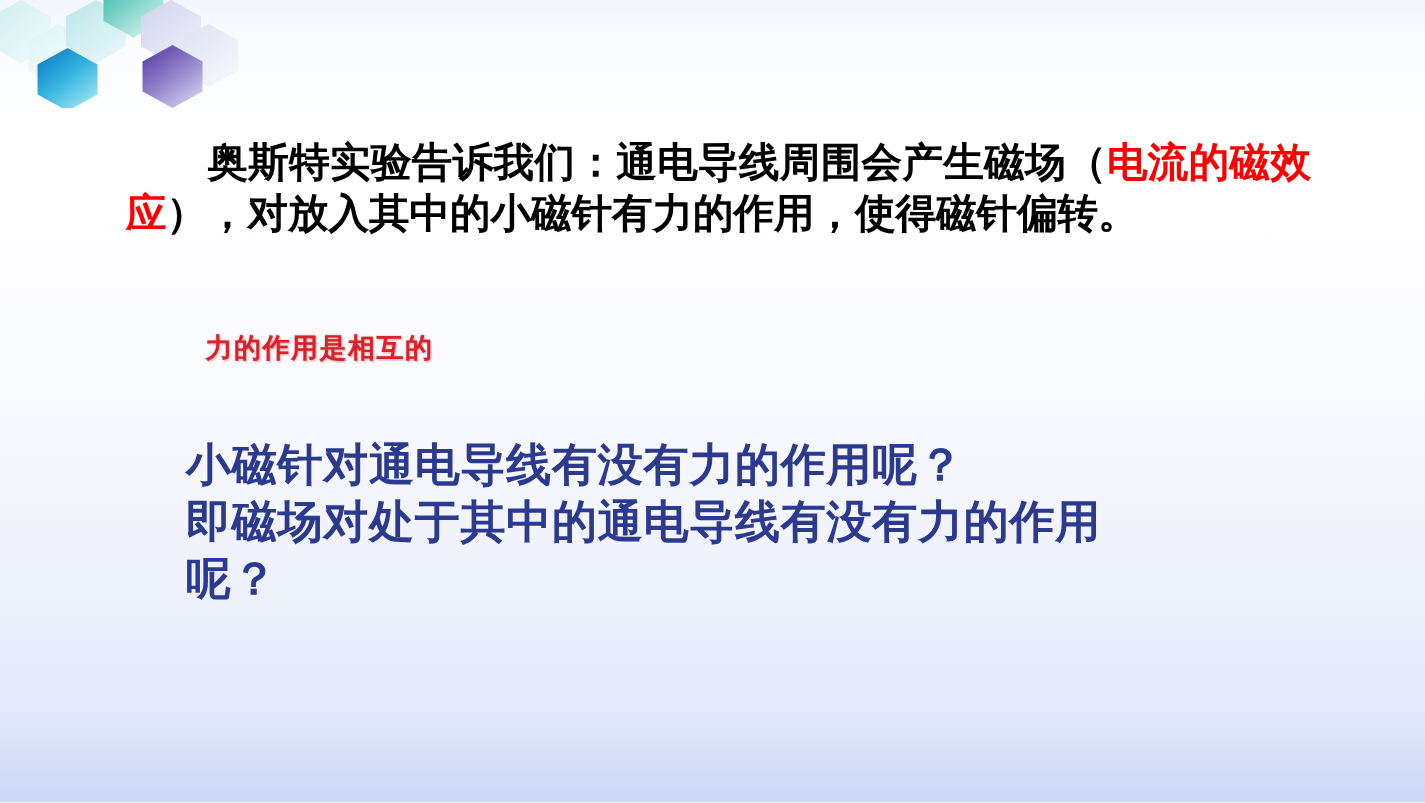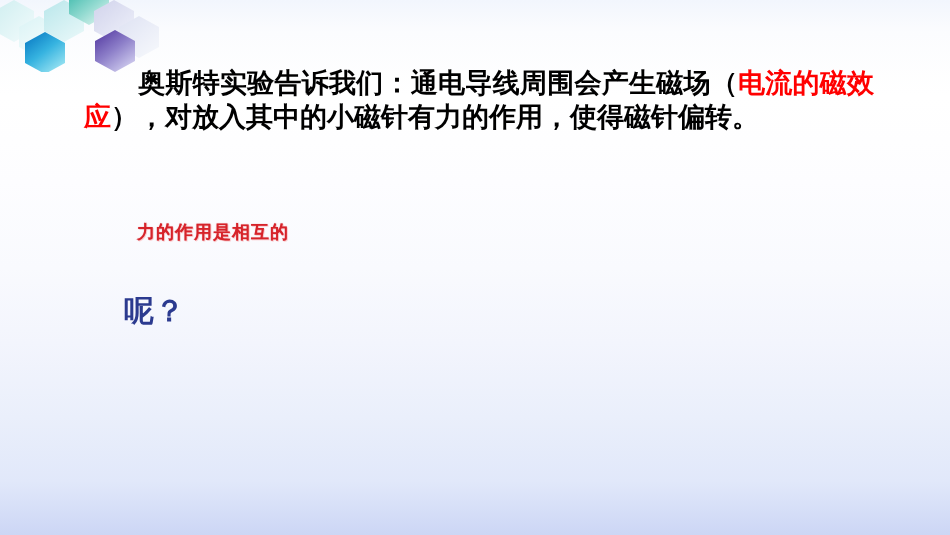--- a/index.html
+++ b/index.html
@@ -37,21 +37,21 @@
     top: 0;
     width: 430px;
     height: 72px;
     pointer-events: none;
   }
 
   
   .para-black {
     position: absolute;
     left: 84px;
-    top: 66px;
+    top: 91px;
     width: 790px;
     font-family: "Liberation Serif", "DejaVu Serif", serif;
     font-weight: bold;
     font-size: 27px;
     line-height: 34px;
     color: #000000;
     letter-spacing: 0px;
     text-align: justify;
   }
   .para-black .indent { display: inline-block; width: 54px; }
@@ -147,16 +147,18 @@
     </svg>
   </div>
 
   <div class="para-black">
     <span class="indent"></span><span>奥斯特实验告诉我们：通电导线周围会产生磁场（</span><span class="red-inline">电流的磁效应</span><span>），对放入其中的小磁针有力的作用，使得磁针偏转。</span>
   </div>
 
   <div class="redline">力的作用是相互的</div>
 
   <div class="blue-block">
+    <span class="bl">小磁针对通电导线有没有力的作用呢？</span>
+    <span class="bl">即磁场对处于其中的通电导线有没有力的作用</span>
     <span class="bl">呢？</span>
   </div>
 
 </div>
 
 </body></html>

